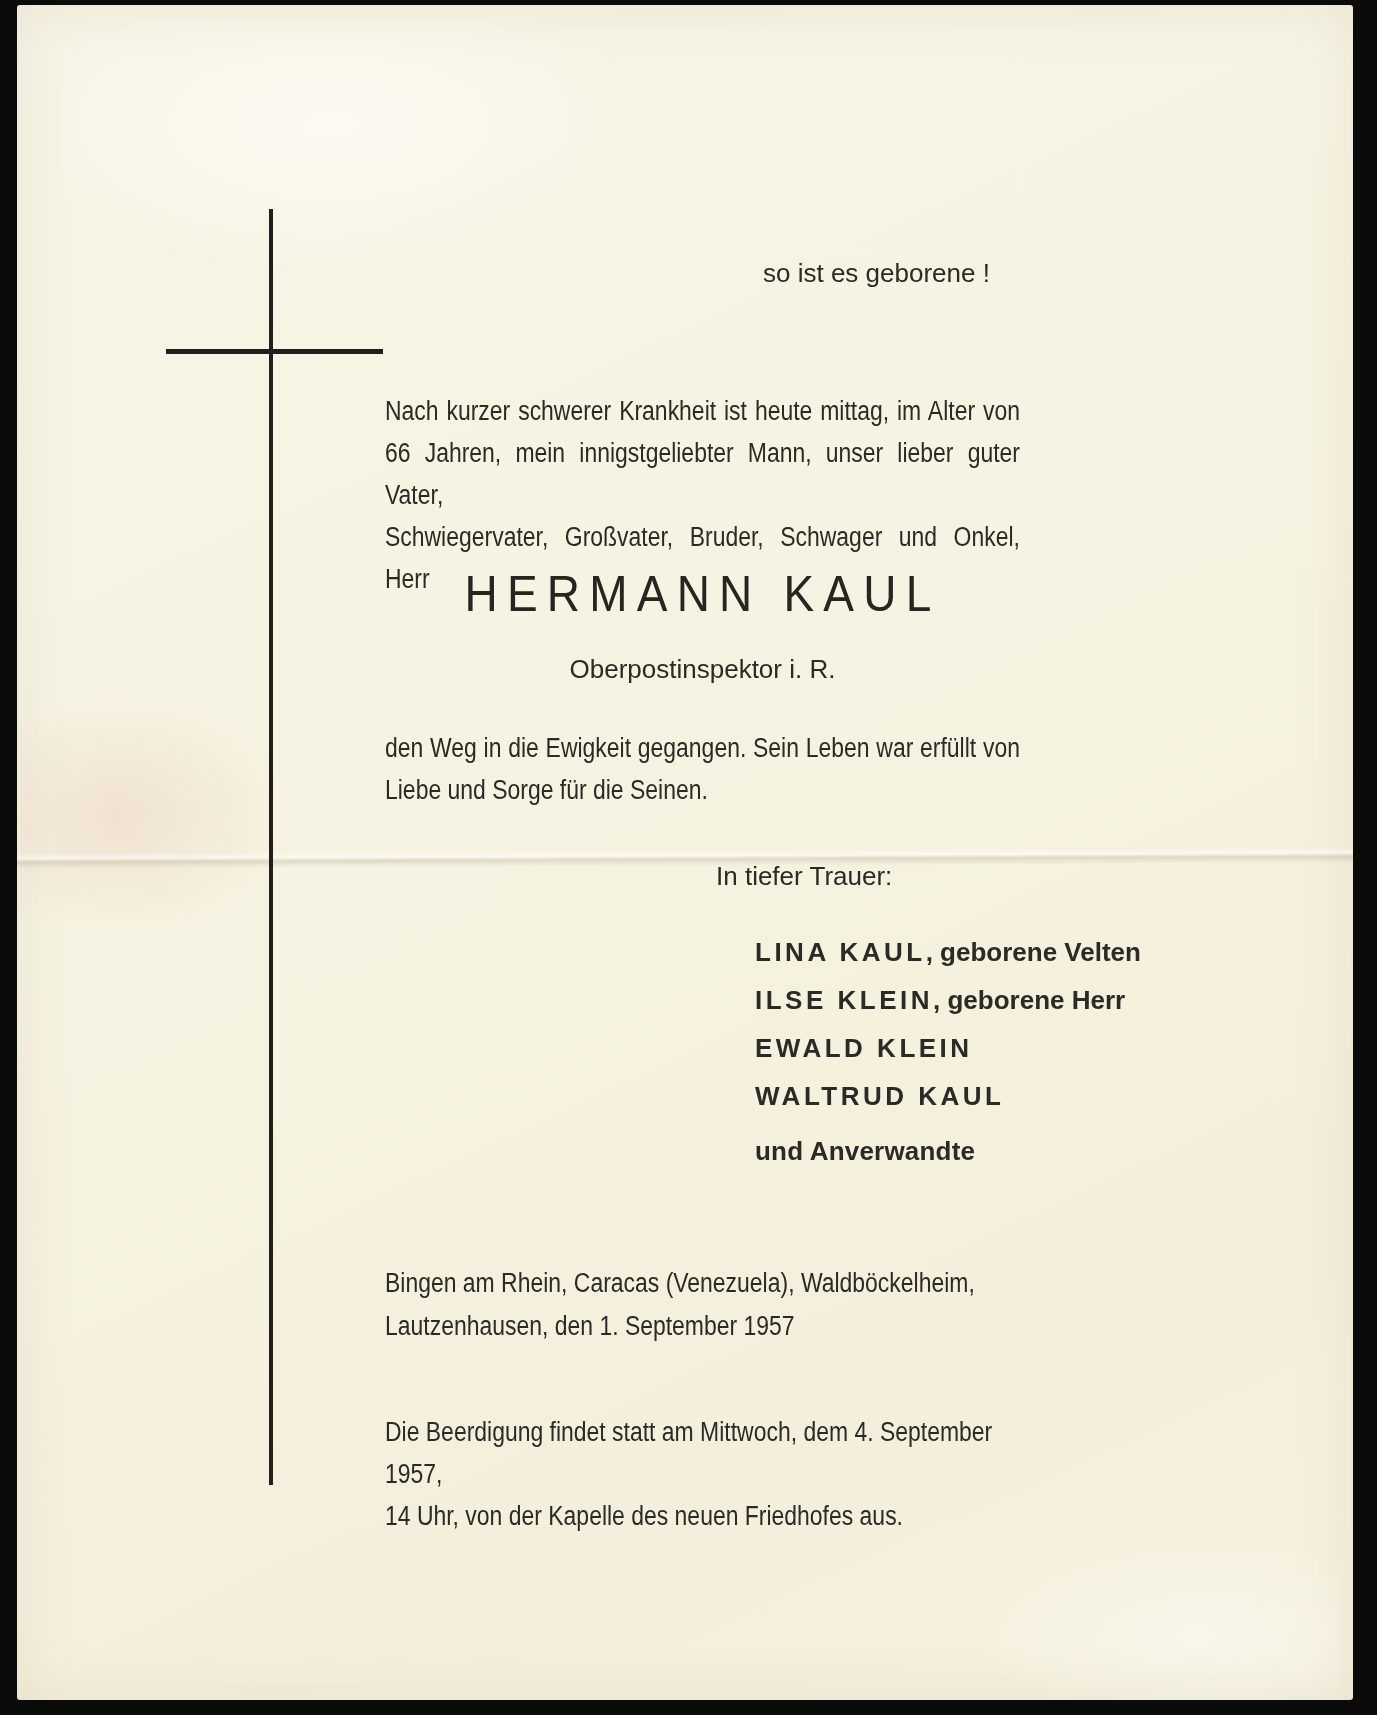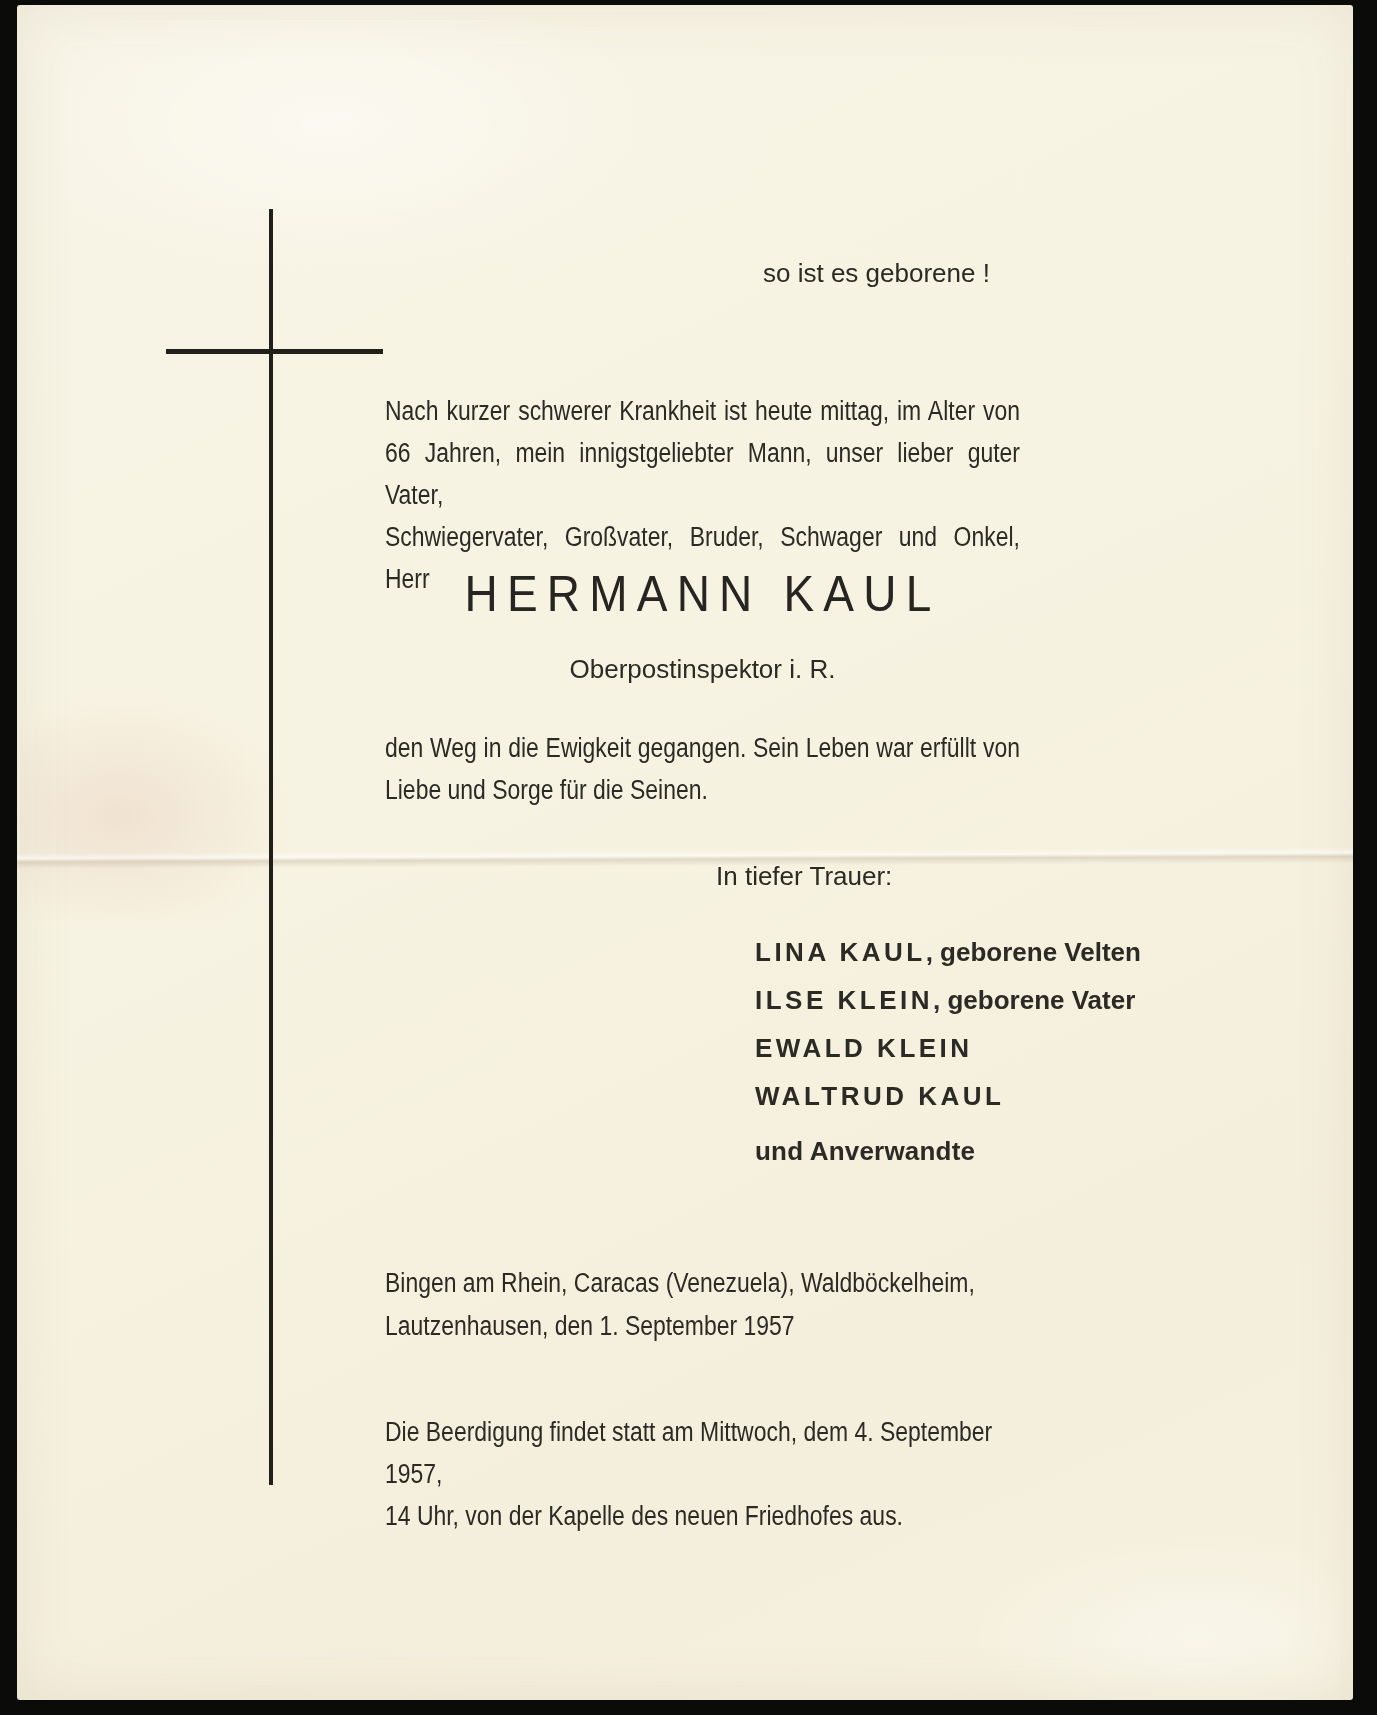--- a/index.html
+++ b/index.html
@@ -92,21 +92,21 @@
 
   <div class="txt eulogy condensed">
     <div class="jline">den Weg in die Ewigkeit gegangen. Sein Leben war erfüllt von</div>
     <div>Liebe und Sorge für die Seinen.</div>
   </div>
 
   <div class="txt trauer">In tiefer Trauer:</div>
 
   <div class="txt mourners">
     <div class="mourner"><span class="mcaps">LINA KAUL</span><span>, geborene Velten</span></div>
-    <div class="mourner"><span class="mcaps">ILSE KLEIN</span><span>, geborene Vater</span></div>
+    <div class="mourner"><span class="mcaps">ILSE KLEIN</span><span>, geborene Herr</span></div>
     <div class="mourner"><span class="mcaps">EWALD KLEIN</span><span></span></div>
     <div class="mourner"><span class="mcaps">WALTRUD KAUL</span><span></span></div>
     <div class="mourner plain last">und Anverwandte</div>
   </div>
 
   <div class="txt places condensed">
     <div>Bingen am Rhein, Caracas (Venezuela), Waldböckelheim,</div>
     <div>Lautzenhausen, den 1. September 1957</div>
   </div>
 

